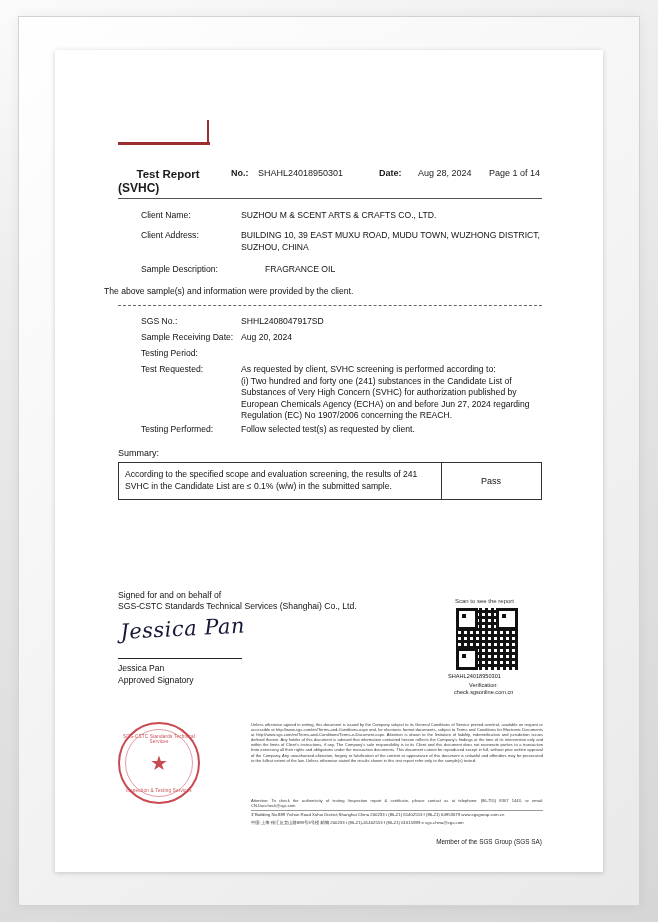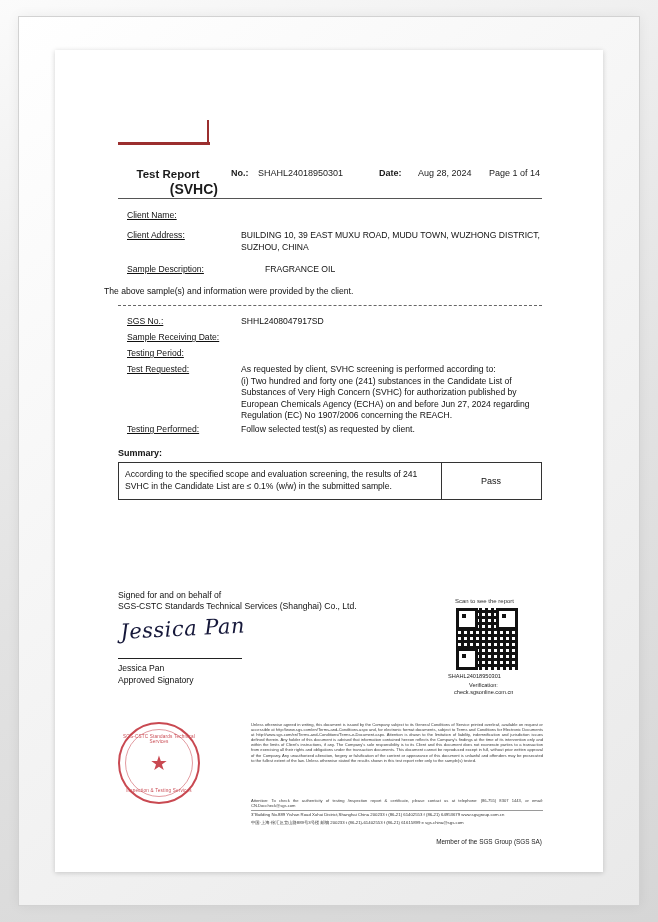--- a/index.html
+++ b/index.html
@@ -96,25 +96,25 @@
     font-weight: bold;
     color: #1a1a1a;
     line-height: 14px;
     width: 100px;
     text-align: center;
   }
   .hdr-sub {
     position: absolute;
     left: 0;
     top: 14px;
-    font-size: 14px;
+    font-size: 12px;
     font-weight: bold;
     color: #1a1a1a;
     width: 100px;
-    text-align: right;
+    text-align: left;
   }
   .hdr-no-label {
     position: absolute;
     left: 113px;
     top: 1px;
     font-size: 9px;
     font-weight: bold;
     color: #1a1a1a;
   }
   .hdr-no-val {
@@ -155,38 +155,38 @@
     background: #555;
   }
 
   
   .field {
     position: absolute;
     font-size: 8.6px;
     color: #111;
     line-height: 11.5px;
   }
-  .field-label { left: 72px; text-decoration: underline; }
+  .field-label { left: 86px; }
   .field-val2  { left: 186px; width: 302px; }
 
   .dashed-rule {
     position: absolute;
     left: 63px;
     width: 424px;
     height: 0;
     border-top: 1px dashed #666;
     font-size: 0;
   }
 
   .summary-label {
     position: absolute;
     left: 63px;
     top: 350px;
     font-size: 9px;
-    font-weight: bold;
+    font-weight: normal;
     color: #111;
   }
   .summary-box {
     position: absolute;
     left: 63px;
     top: 364px;
     width: 424px;
     height: 38px;
     border: 1px solid #333;
     box-sizing: border-box;
@@ -424,35 +424,37 @@
         <div class="hdr-sub">(SVHC)</div>
         <div class="hdr-no-label">No.:</div>
         <div class="hdr-no-val">SHAHL24018950301</div>
         <div class="hdr-date-label">Date:</div>
         <div class="hdr-date-val">Aug 28, 2024</div>
         <div class="hdr-page">Page 1 of 14</div>
       </div>
       <div class="hdr-rule"></div>
 
       <div class="field field-label" style="top:160px">Client Name:</div>
+      <div class="field field-val2" style="top:160px">SUZHOU M &amp; SCENT ARTS &amp; CRAFTS CO., LTD.</div>
 
       <div class="field field-label" style="top:180px">Client Address:</div>
       <div class="field field-val2" style="top:180px">BUILDING 10, 39 EAST MUXU ROAD, MUDU TOWN, WUZHONG DISTRICT, SUZHOU, CHINA</div>
 
       <div class="field field-label" style="top:214px">Sample Description:</div>
       <div class="field" style="top:214px; left:210px;">FRAGRANCE OIL</div>
 
       <div class="field" style="top:236px; left:49px; width:424px;">The above sample(s) and information were provided by the client.</div>
 
       <div class="dashed-rule" style="top:255px"></div>
 
       <div class="field field-label" style="top:266px">SGS No.:</div>
       <div class="field field-val2" style="top:266px">SHHL2408047917SD</div>
 
       <div class="field field-label" style="top:282px">Sample Receiving Date:</div>
+      <div class="field field-val2" style="top:282px">Aug 20, 2024</div>
 
       <div class="field field-label" style="top:298px">Testing Period:</div>
 
       <div class="field field-label" style="top:314px">Test Requested:</div>
       <div class="field field-val2" style="top:314px; white-space:pre-line;">As requested by client, SVHC screening is performed according to:
    (i) Two hundred and forty one (241) substances in the Candidate List of
    Substances of Very High Concern (SVHC) for authorization published by
    European Chemicals Agency (ECHA) on and before Jun 27, 2024 regarding
    Regulation (EC) No 1907/2006 concerning the REACH.</div>
 

